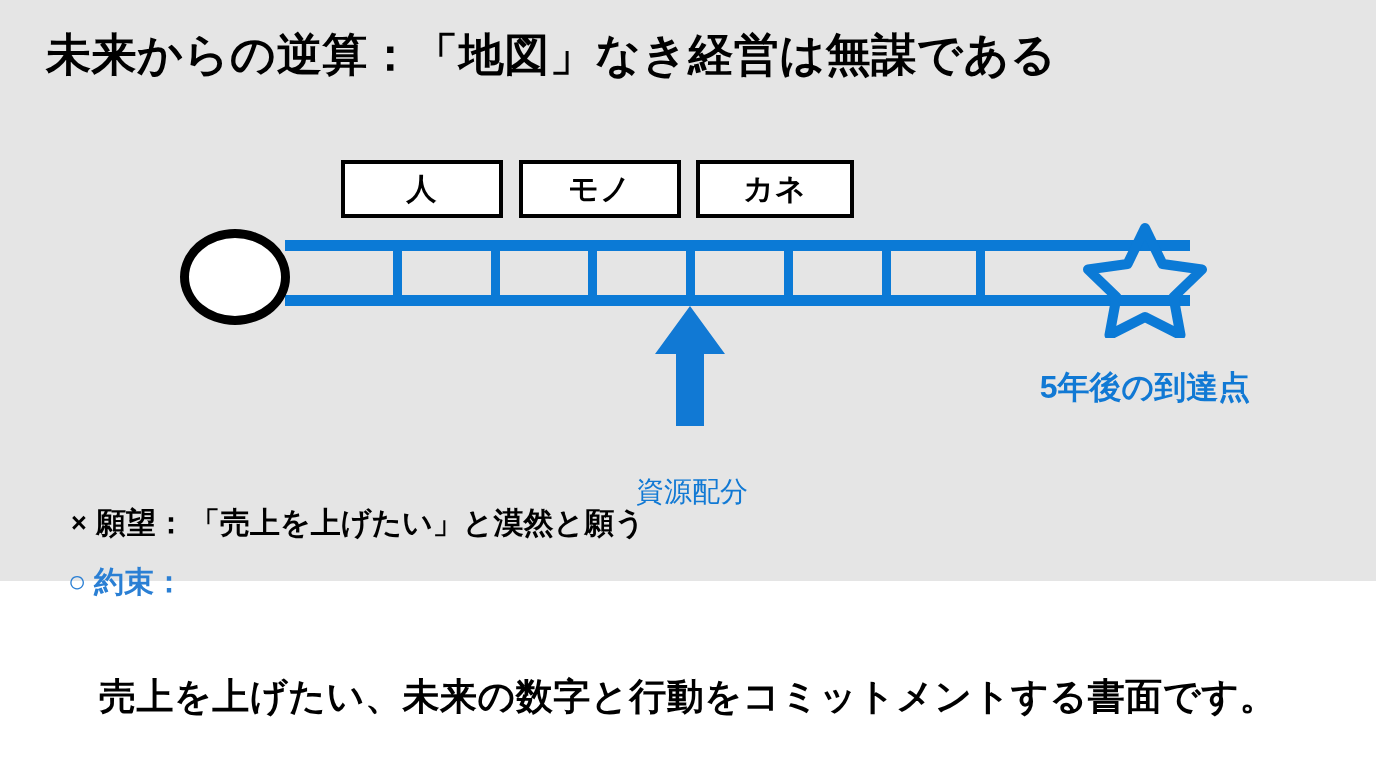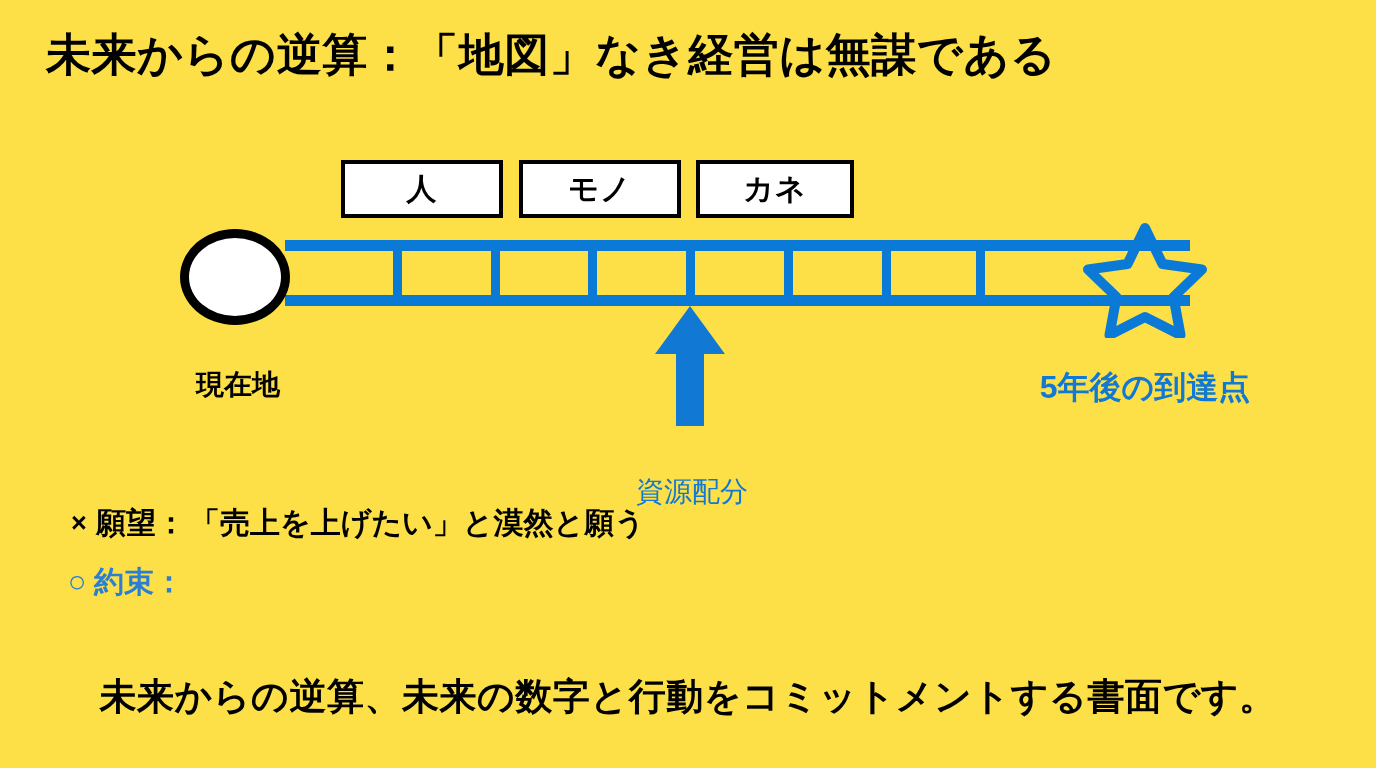--- a/index.html
+++ b/index.html
@@ -12,22 +12,22 @@
     width: 1376px;
     height: 768px;
     overflow: hidden;
     font-family: "Liberation Sans", "DejaVu Sans", sans-serif;
     color: #000000;
     position: relative;
   }
   .slide {
     position: relative;
     width: 1376px;
-    height: 768px;
-    background: #fde047;
+    height: 581px;
+    background: #e5e5e5;
   }
 
   
   .title {
     position: absolute;
     left: 46px;
     top: 28px;
     font-size: 45px;
     font-weight: 700;
     letter-spacing: 0.5px;
@@ -212,21 +212,20 @@
     <div class="track-tick" style="left:108px;"></div>
     <div class="track-tick" style="left:206px;"></div>
     <div class="track-tick" style="left:303px;"></div>
     <div class="track-tick" style="left:401px;"></div>
     <div class="track-tick" style="left:499px;"></div>
     <div class="track-tick" style="left:597px;"></div>
     <div class="track-tick" style="left:691px;"></div>
   </div>
 
   <div class="start-circle"></div>
-  <div class="start-label">現在地</div>
 
   <div class="goal-star">
     <svg viewBox="0 0 126 116" width="126" height="116" aria-hidden="true">
       <polygon points="63,6 80.5,42 120,47.5 91.5,75 98.5,113 63,95 27.5,113 34.5,75 6,47.5 45.5,42" fill="none" stroke="#0b7ad6" stroke-width="10" stroke-linejoin="round"></polygon>
     </svg>
   </div>
   <div class="goal-label">5年後の到達点</div>
 
   <div class="alloc-arrow">
     <svg viewBox="0 0 70 120" width="70" height="120" aria-hidden="true">
@@ -239,15 +238,15 @@
     <span class="mark">×</span>
     <span class="lead">願望：</span>
     <span class="rest">「売上を上げたい」と漠然と願う</span>
   </div>
 
   <div class="bullet bullet-good">
     <span class="mark">○</span>
     <span class="lead">約束：</span>
   </div>
 
-  <div class="footer-line">未来からの逆算、未来の数字と行動をコミットメントする書面です。</div>
+  <div class="footer-line">売上を上げたい、未来の数字と行動をコミットメントする書面です。</div>
 
 </div>
 
 </body></html>

